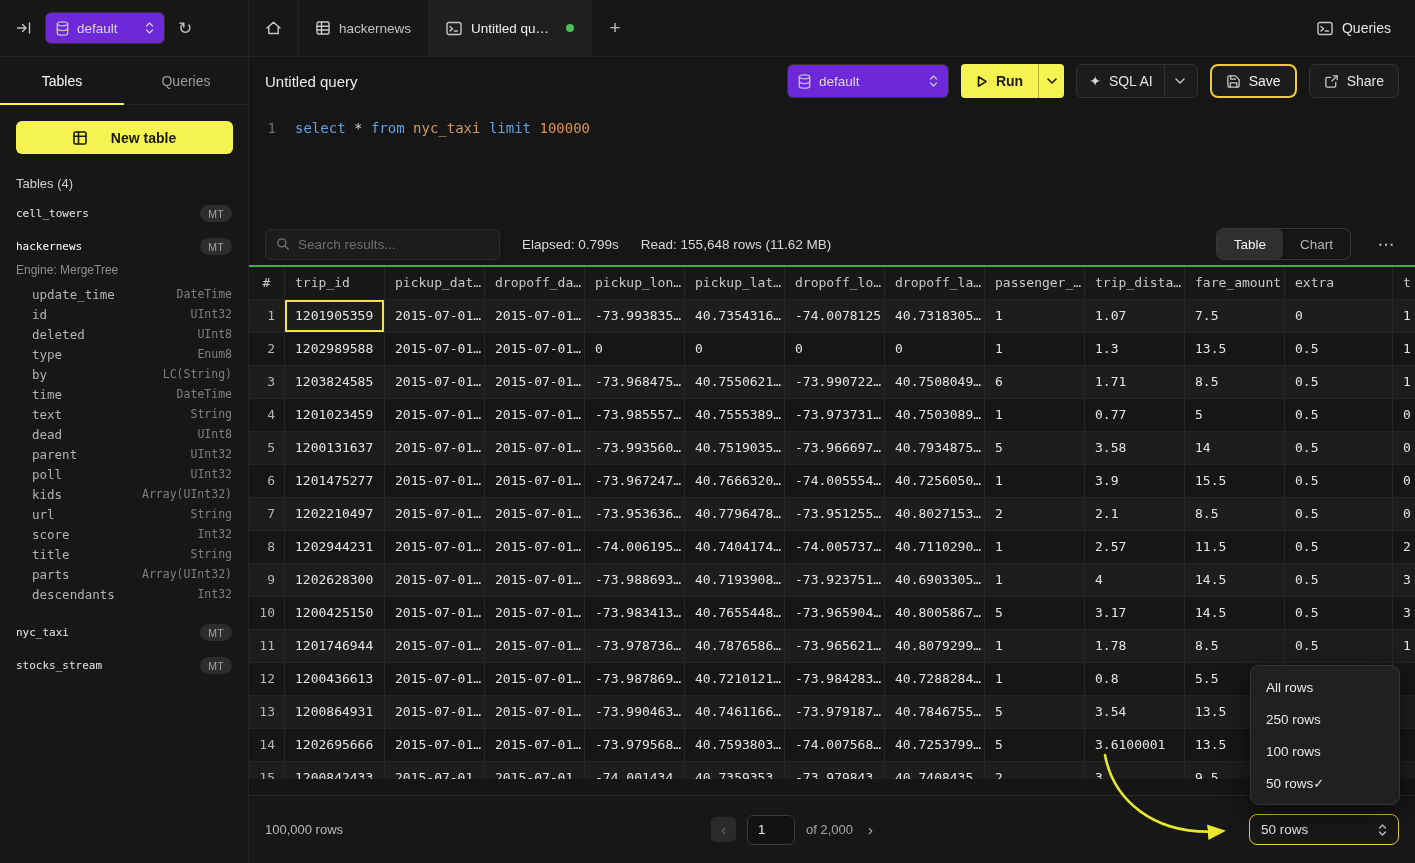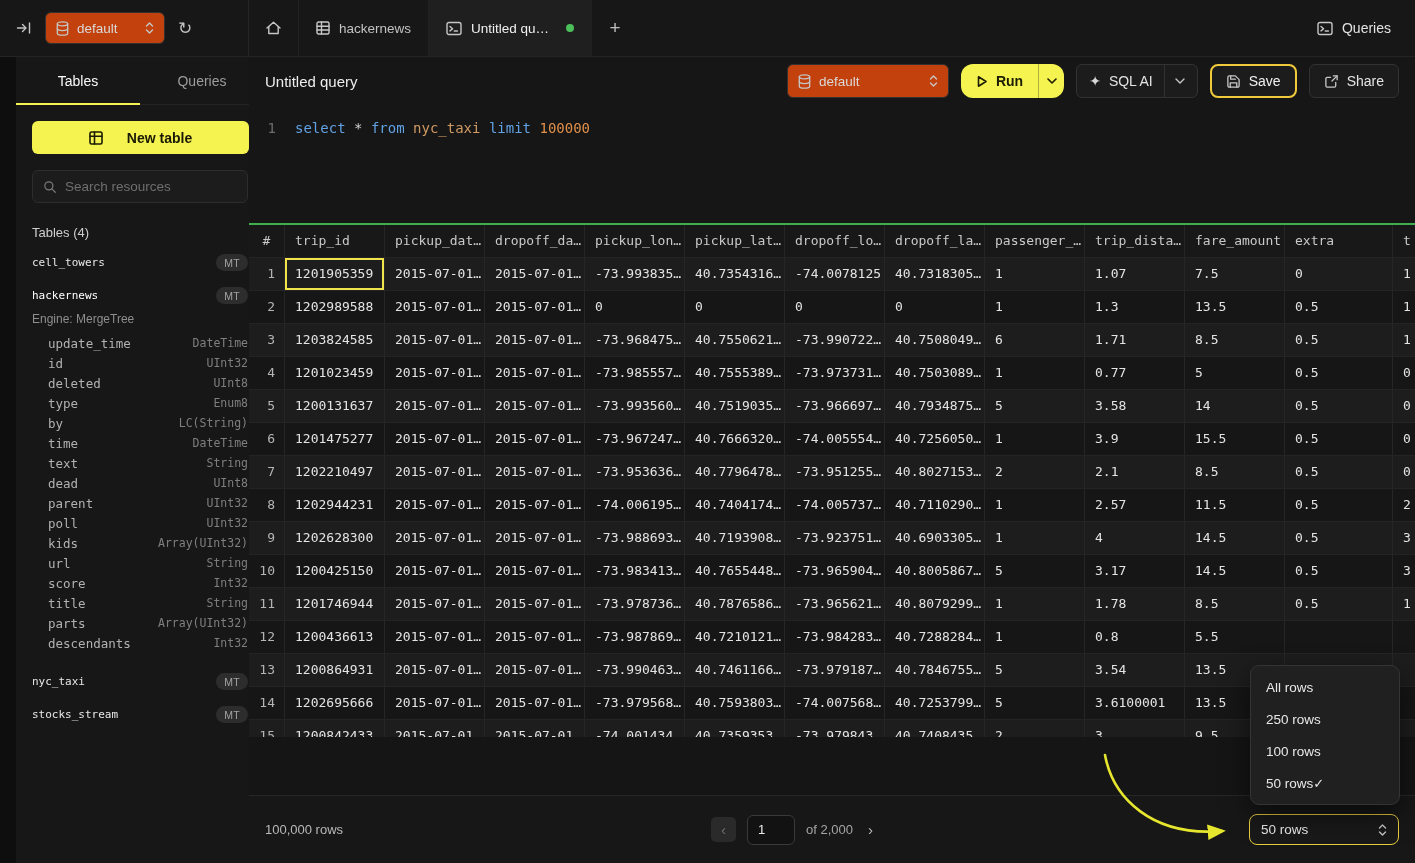--- a/index.html
+++ b/index.html
@@ -8,37 +8,37 @@
        font-family:"Liberation Sans",sans-serif;color:#e4e4e4;font-size:14px}
   svg{display:block}
   .ic{stroke:#c6c6c6;fill:none;stroke-width:1.4;stroke-linecap:round;stroke-linejoin:round}
   .ic-dark{stroke:#1c1c04;fill:none;stroke-width:1.6;stroke-linecap:round;stroke-linejoin:round}
 
   
   .topbar{position:absolute;top:0;left:0;width:1415px;height:57px;background:#171717;
           border-bottom:1px solid #242424;display:flex;align-items:stretch}
   .topbar-left{width:249px;flex:none;display:flex;align-items:center;gap:13px;
                padding:0 12px 0 16px;border-right:1px solid #242424}
-  .db-select{display:flex;align-items:center;gap:8px;height:32px;padding:0 10px;background:#c2410c;
+  .db-select{display:flex;align-items:center;gap:8px;height:32px;padding:0 10px;background:#6d28d9;
              border:1px solid #323232;border-radius:6px;font-size:13.5px;color:#dadada;cursor:pointer}
   .db-select .lbl{flex:1;text-align:left}
   .topbar-left .db-select{width:120px}
   .icon-btn{color:#c2c2c2;font-size:17px;line-height:1;display:flex;align-items:center;cursor:pointer}
   .tabs{display:flex;align-items:stretch;flex:1}
   .tab{display:flex;align-items:center;gap:9px;padding:0 17px;font-size:13.5px;color:#c3c3c3;
        border-right:1px solid #212121;cursor:pointer}
   .tab.home{width:50px;justify-content:center;padding:0}
   .tab.active{background:#1f1f1f;color:#f0f0f0}
   .dot{width:8px;height:8px;border-radius:50%;background:#4bc05a;margin-left:8px}
   .tab.plus{width:46px;justify-content:center;font-size:19px;color:#bdbdbd;border-right:none}
   .topbar-right{display:flex;align-items:center;padding:0 24px}
   .queries-btn{display:flex;align-items:center;gap:9px;font-size:14px;color:#e2e2e2;cursor:pointer}
 
   
-  .sidebar{position:absolute;top:57px;left:16px;width:249px;height:806px;background:#171717;
+  .sidebar{position:absolute;top:57px;left:0;width:249px;height:806px;background:#171717;
            border-right:1px solid #242424;overflow:hidden}
   .side-tabs{display:flex;height:48px;border-bottom:1px solid #242424}
   .side-tab{flex:1;display:flex;align-items:center;justify-content:center;font-size:14px;
             color:#9c9c9c;position:relative;cursor:pointer}
   .side-tab.active{color:#fafafa}
   .side-tab.active::after{content:"";position:absolute;left:0;right:0;bottom:-1px;height:2px;background:#f5f34f}
   .new-table{display:flex;align-items:center;justify-content:center;gap:24px;margin:16px 16px 0;
              height:33px;width:217px;background:#f5f34f;border:none;border-radius:6px;
              font-size:14px;font-weight:700;color:#191904;font-family:inherit;cursor:pointer}
   .search-box{display:flex;align-items:center;gap:8px;margin:16px 16px 0;height:33px;background:#1c1c1c;
@@ -57,21 +57,21 @@
   .hn-type{margin-left:auto;font-family:"DejaVu Sans Mono",monospace;font-size:11.5px;color:#7f7f7f}
   .spacer-10{height:12px}
 
   
   .main{position:absolute;top:57px;left:249px;width:1166px;height:806px;display:flex;
         flex-direction:column;background:#161616}
   .query-header{height:48px;flex:none;display:flex;align-items:center;padding:0 16px;gap:12px}
   .q-title{font-size:15px;color:#ededed}
   .qh-right{margin-left:auto;display:flex;align-items:center;gap:12px}
   .qh-right .db-select{width:162px;height:34px}
-  .run-btn{display:flex;height:34px;border-radius:12px;overflow:hidden;background:#f5f34f;
+  .run-btn{display:flex;height:34px;border-radius:4px;overflow:hidden;background:#f5f34f;
            color:#1c1c04;cursor:pointer}
   .run-main{display:flex;align-items:center;gap:8px;padding:0 15px;font-size:14px;font-weight:700}
   .run-caret{display:flex;align-items:center;justify-content:center;width:26px;
              border-left:1px solid rgba(0,0,0,.28)}
   .ghost-btn{display:flex;align-items:center;gap:8px;height:34px;padding:0 12px;background:#1c1c1c;
              border:1px solid #323232;border-radius:6px;font-size:14px;color:#e4e4e4;cursor:pointer}
   .sqlai-caret{display:flex;align-items:center;padding-left:10px;margin-left:3px;
                border-left:1px solid #323232;align-self:stretch}
   .save-btn{display:flex;align-items:center;gap:8px;height:34px;padding:0 14px;background:#1c1c1c;
             border:2px solid #f0ca3a;border-radius:8px;font-size:14px;color:#f0f0f0;cursor:pointer}
@@ -223,29 +223,20 @@
       <span>
         <svg width="14" height="14" viewBox="0 0 14 14" class="ic-dark">
             <rect x="1" y="1" width="12" height="12" rx="1.5"></rect>
             <path d="M1 5.2 H13"></path>
             <path d="M5.5 1 V13"></path>
           </svg>
       </span>
       <span>New table</span>
     </button>
 
-    <div class="search-box">
-      <span>
-        <svg width="14" height="14" viewBox="0 0 16 16" class="ic" style="stroke:#7a7a7a">
-            <circle cx="6.7" cy="6.7" r="4.6"></circle>
-            <path d="M10.2 10.2 L14 14"></path>
-          </svg>
-      </span>
-      <input type="text" placeholder="Search resources" style="">
-    </div>
 
     <div class="section-label">Tables (4)</div>
 
     <div class="tbl-item">
       <span class="tbl-name">cell_towers</span>
       <span class="mt-badge">MT</span>
     </div>
 
     <div class="tbl-item">
       <span class="tbl-name" style="color:#ffffff">hackernews</span>
@@ -400,20 +391,38 @@
           <span>Share</span>
         </div>
       </div>
     </div>
 
     <div class="editor">
       <span class="ln">1</span>
       <code id="sql-code"><span class="tk-kw">select </span><span class="tk-op">* </span><span class="tk-kw">from </span><span class="tk-id">nyc_taxi </span><span class="tk-kw">limit </span><span class="tk-num">100000</span></code>
     </div>
 
+    <div class="results-toolbar">
+      <div class="search-box">
+        <span>
+          <svg width="14" height="14" viewBox="0 0 16 16" class="ic" style="stroke:#7a7a7a">
+              <circle cx="6.7" cy="6.7" r="4.6"></circle>
+              <path d="M10.2 10.2 L14 14"></path>
+            </svg>
+        </span>
+        <input type="text" placeholder="Search results..." style="">
+      </div>
+      <span class="stat">Elapsed: 0.799s</span>
+      <span class="stat">Read: 155,648 rows (11.62 MB)</span>
+      <div class="seg">
+        <div class="seg-btn active">Table</div>
+        <div class="seg-btn">Chart</div>
+      </div>
+      <div class="more-btn">⋯</div>
+    </div>
 
     <div class="green-line"></div>
 
     <div class="grid-viewport">
       <div class="thead" id="results-header">
           <div class="cell hcell c0">#</div>
           <div class="cell hcell c1">trip_id</div>
           <div class="cell hcell c2">pickup_dat…</div>
           <div class="cell hcell c3">dropoff_da…</div>
           <div class="cell hcell c4">pickup_lon…</div>

